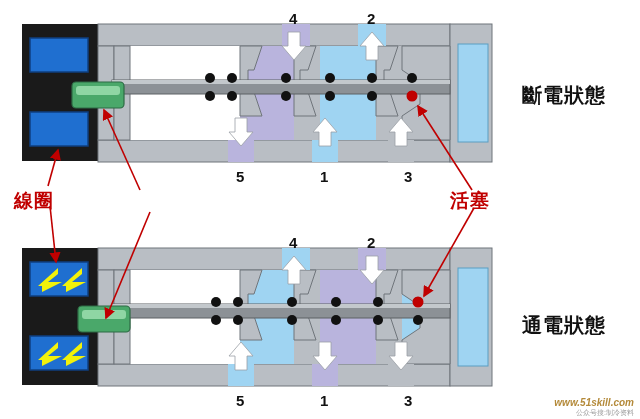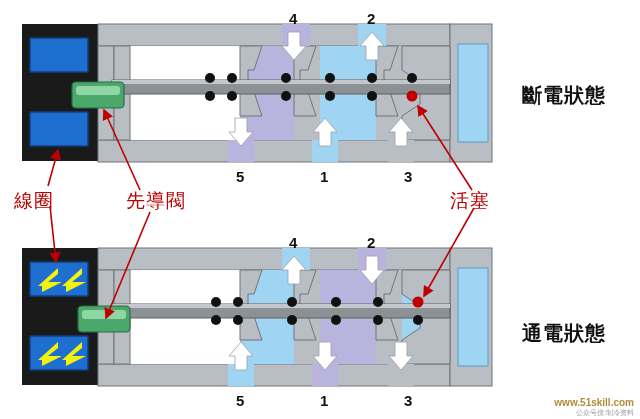--- a/index.html
+++ b/index.html
@@ -25,38 +25,39 @@
     font-weight:bold;
   }
   .cn-big{
     font-size:20px;
     letter-spacing:1px;
     color:#111;
   }
   .cn-red{
     font-size:19px;
     color:#c00000;
-    font-weight:normal;
+    font-weight:bold;
     letter-spacing:1px;
   }
   .wm{
     position:absolute;
     right:6px;
     bottom:2px;
     text-align:right;
     line-height:1.15;
   }
   .wm .wm1{
     font-size:11px;
     color:#5a5a5a;
   }
   .wm .wm2{
     font-size:10px;
     color:#b48a3a;
     font-weight:bold;
+    font-style:italic;
   }
   .wm .wm3{
     font-size:7px;
     color:#9a9a9a;
   }
   .wmicon{
     display:inline-block;
     width:11px;height:10px;
     border-radius:2px;
     background:#3aab3a;
@@ -278,24 +279,23 @@
   <div class="lbl num" style="left:320px;top:168px;">1</div>
   <div class="lbl num" style="left:404px;top:168px;">3</div>
 
   <div class="lbl num" style="left:289px;top:234px;">4</div>
   <div class="lbl num" style="left:367px;top:234px;">2</div>
   <div class="lbl num" style="left:236px;top:392px;">5</div>
   <div class="lbl num" style="left:320px;top:392px;">1</div>
   <div class="lbl num" style="left:404px;top:392px;">3</div>
 
   <div class="lbl cn-big" style="left:522px;top:82px;text-align:right;">斷電狀態</div>
-  <div class="lbl cn-big" style="left:522px;top:320px;">通電狀態</div>
+  <div class="lbl cn-big" style="left:522px;top:312px;">通電狀態</div>
 
   <div class="lbl cn-red" style="left:14px;top:188px;">線圈</div>
-  <div class="lbl cn-red" style="left:126px;top:188px;">先導閥</div>
   <div class="lbl cn-red" style="left:450px;top:188px;">活塞</div>
 
   <div class="wm">
     <div class="wm2">www.51skill.com</div>
     <div class="wm3">公众号搜:制冷资料</div>
   </div>
 
 </div>
 
 </body></html>

